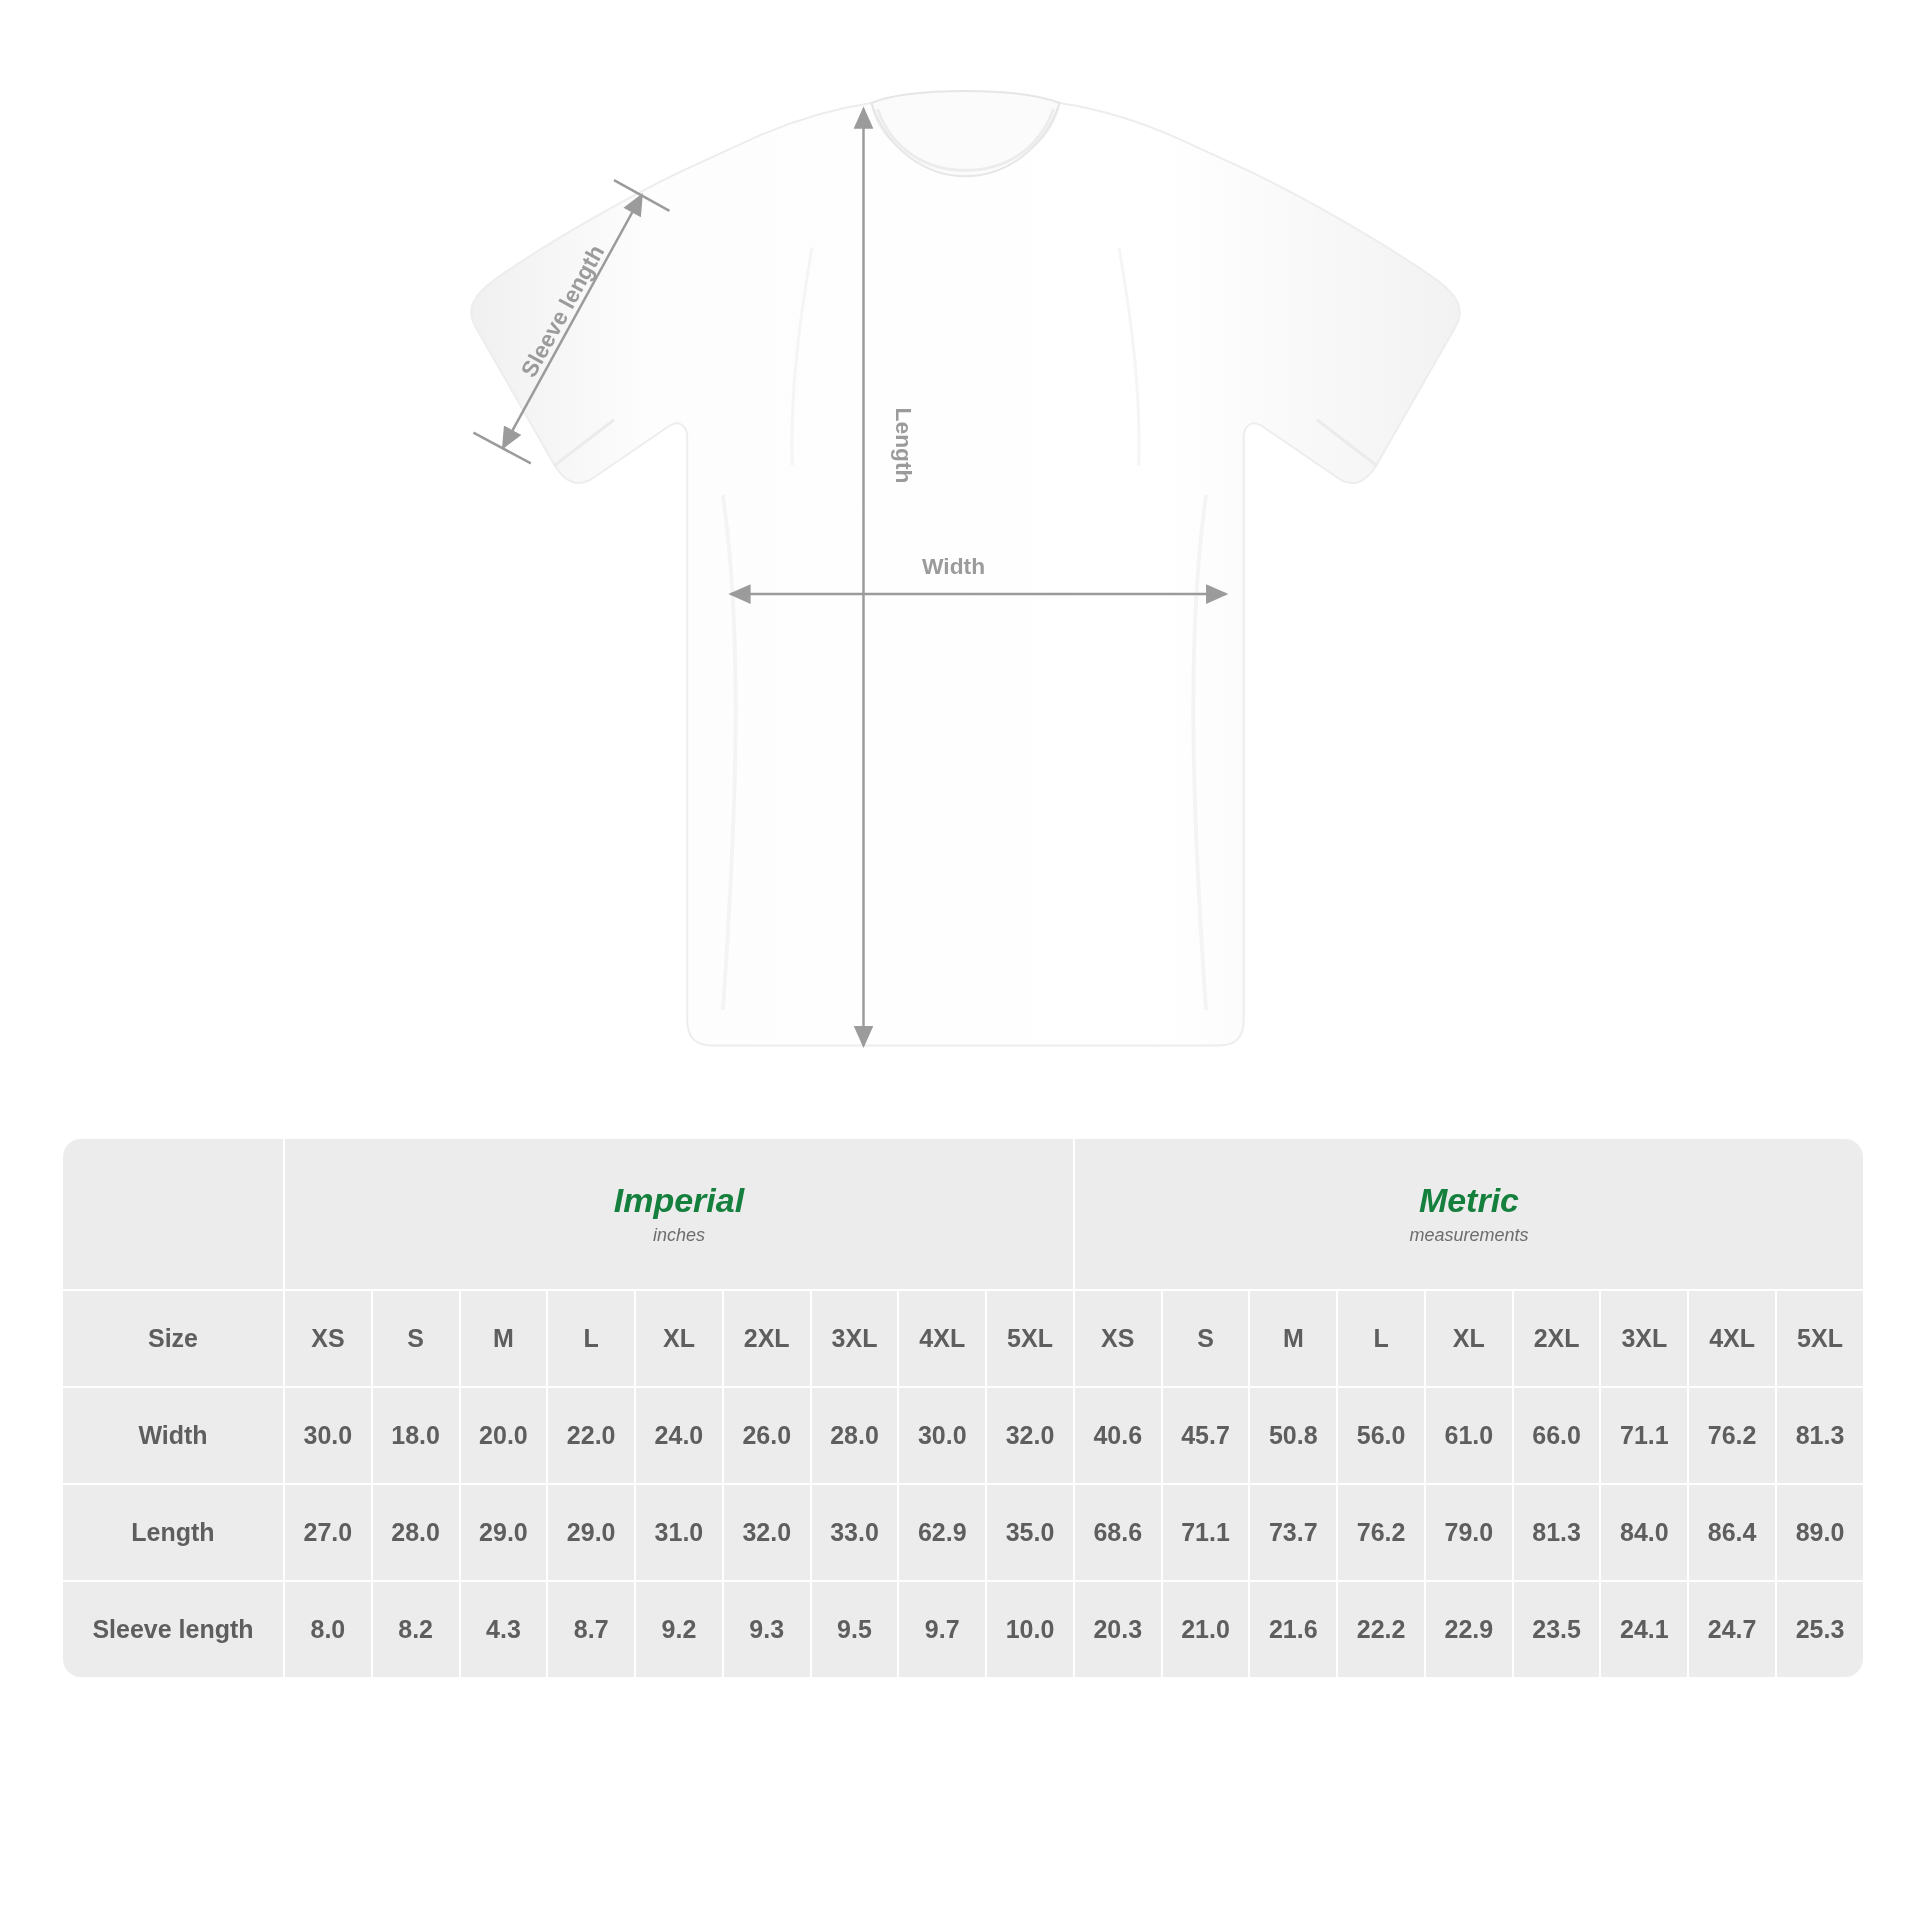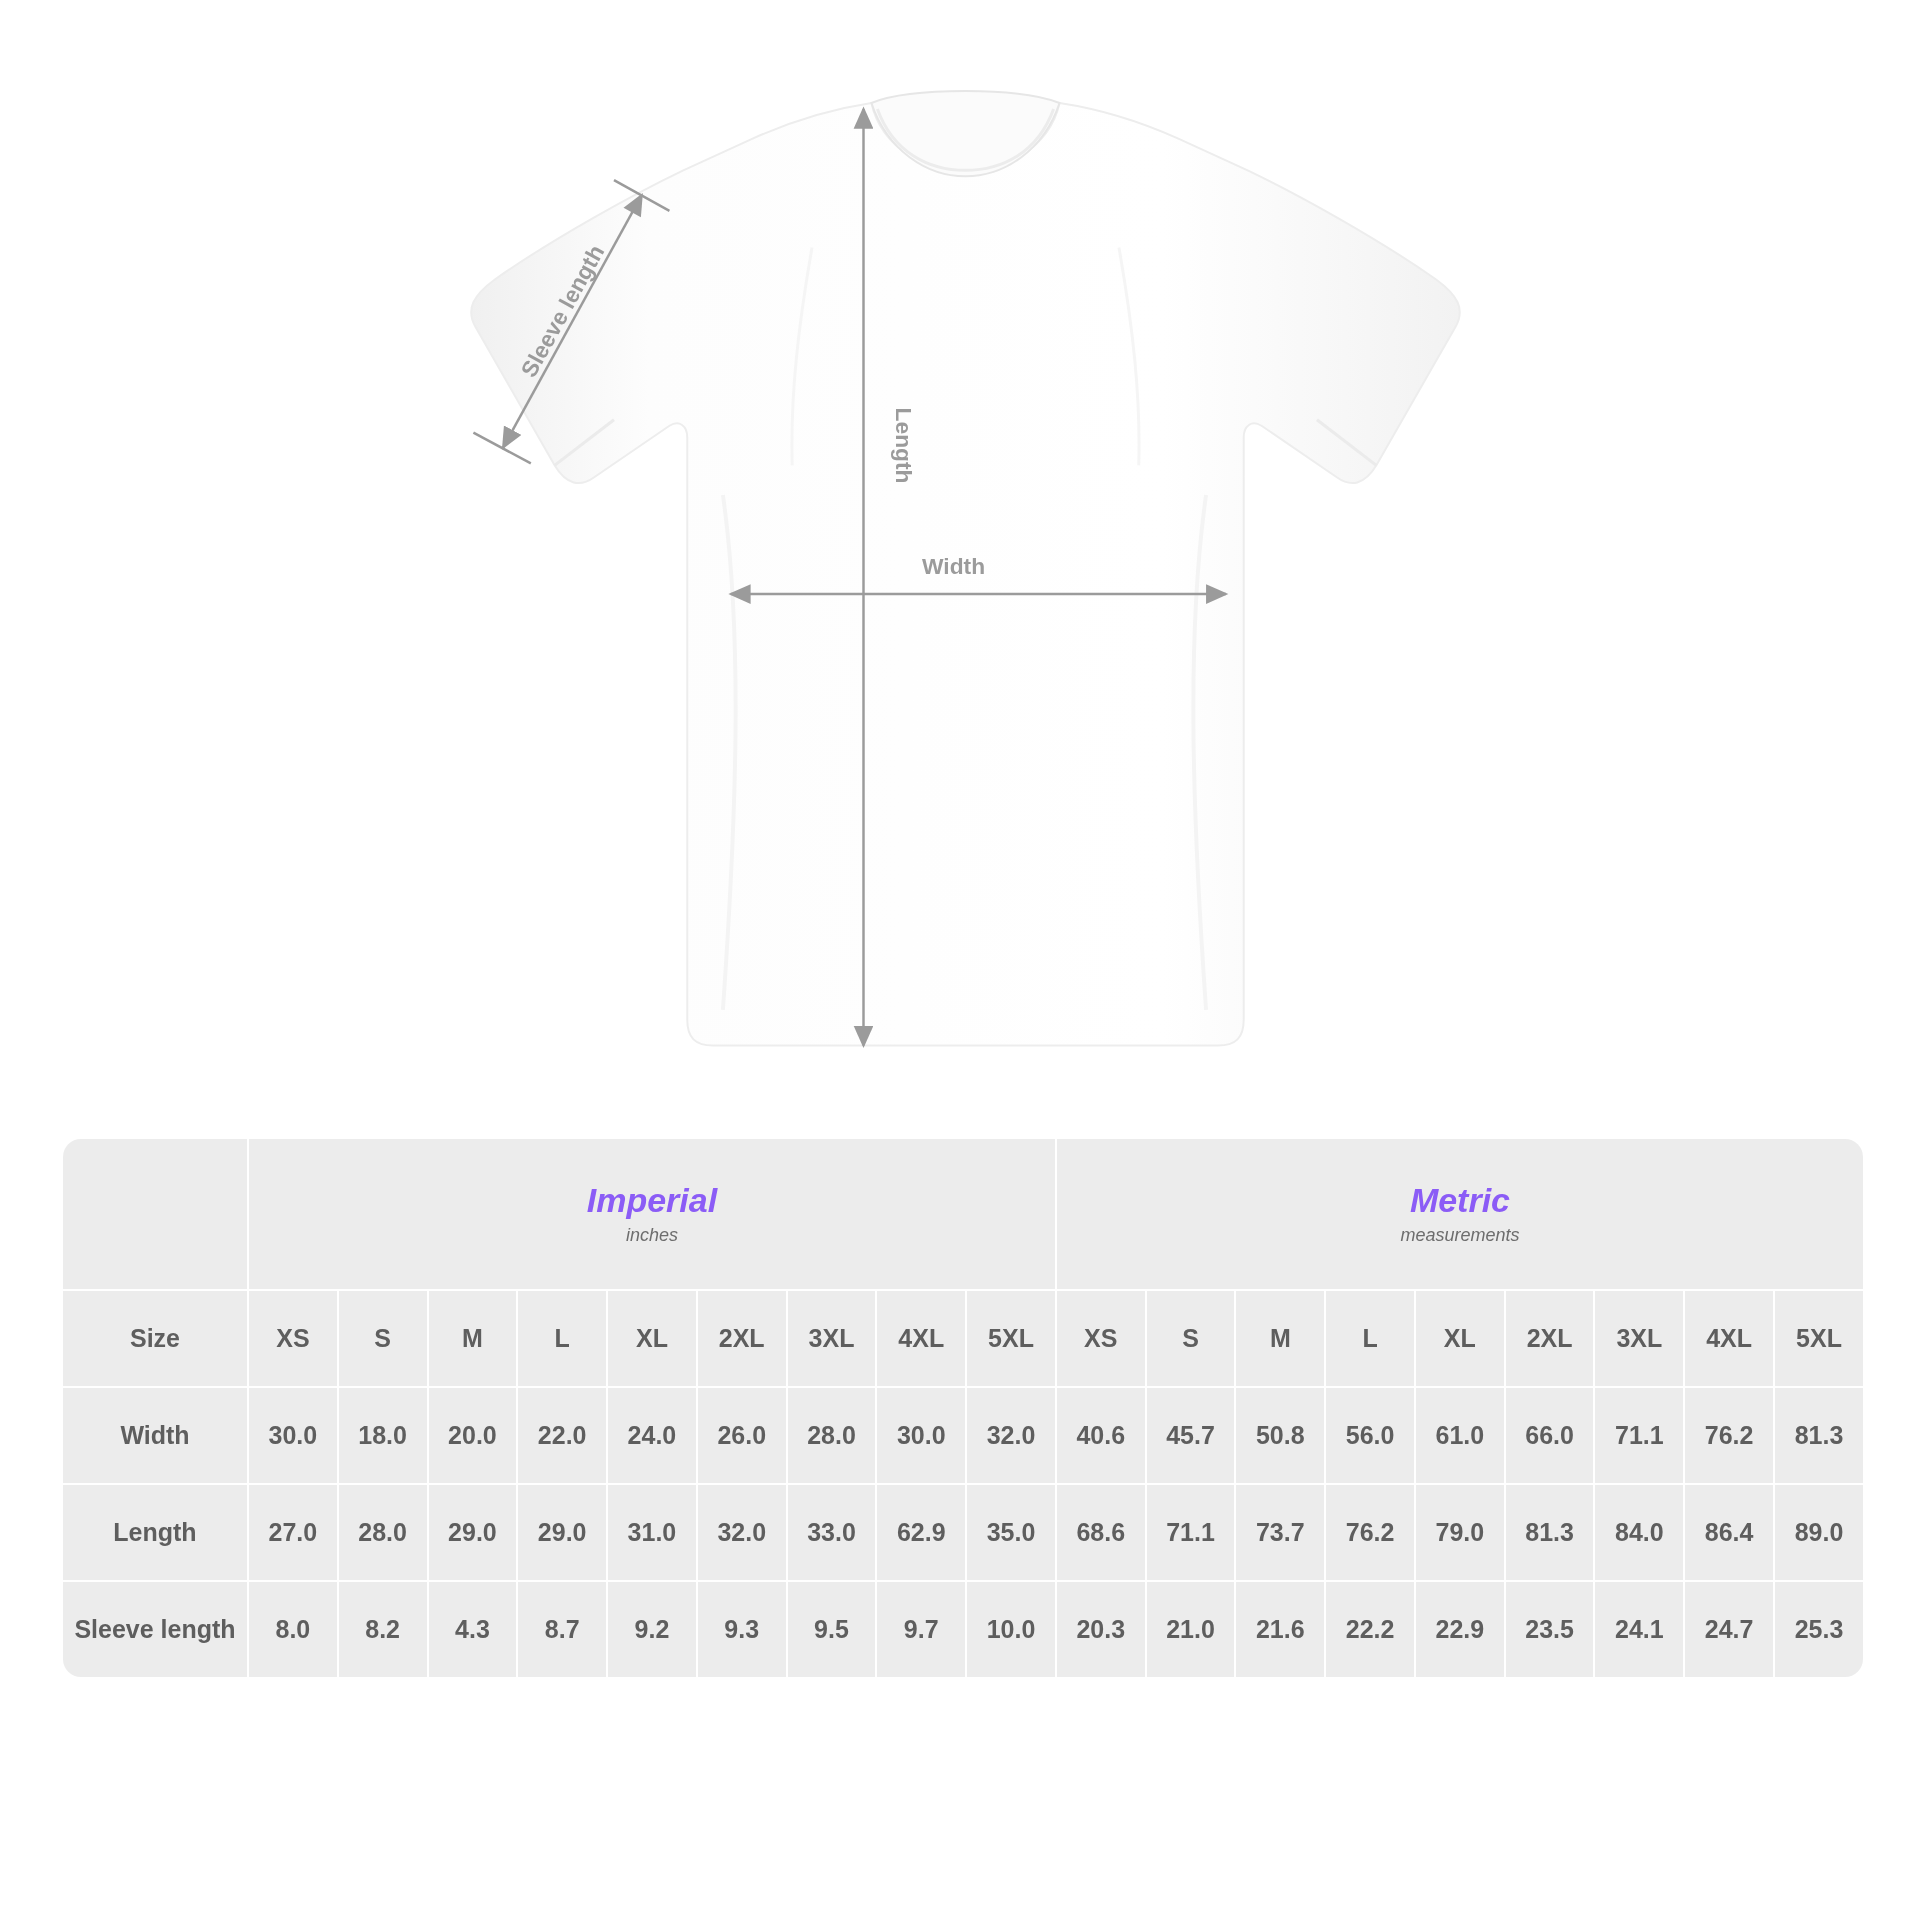--- a/index.html
+++ b/index.html
@@ -70,32 +70,32 @@
     padding: 0;
     height: 95px;
   }
   .unit-head {
     height: 150px !important;
   }
   .unit-sys {
     font-size: 34px;
     font-style: italic;
     font-weight: bold;
-    color: #8b5cf6;
+    color: #15803d;
     line-height: 1.25;
   }
   .unit-unit {
     font-size: 18px;
     font-style: italic;
     font-weight: normal;
     color: #6d6d6d;
     line-height: 1.5;
   }
   .label-col {
-    width: 184px;
+    width: 220px;
     font-size: 27px;
     color: #4a4a4a;
   }
   .corner {
     background: #ececec;
   }
   .sz-head {
     font-size: 26px;
     color: #5a5a5a;
   }

